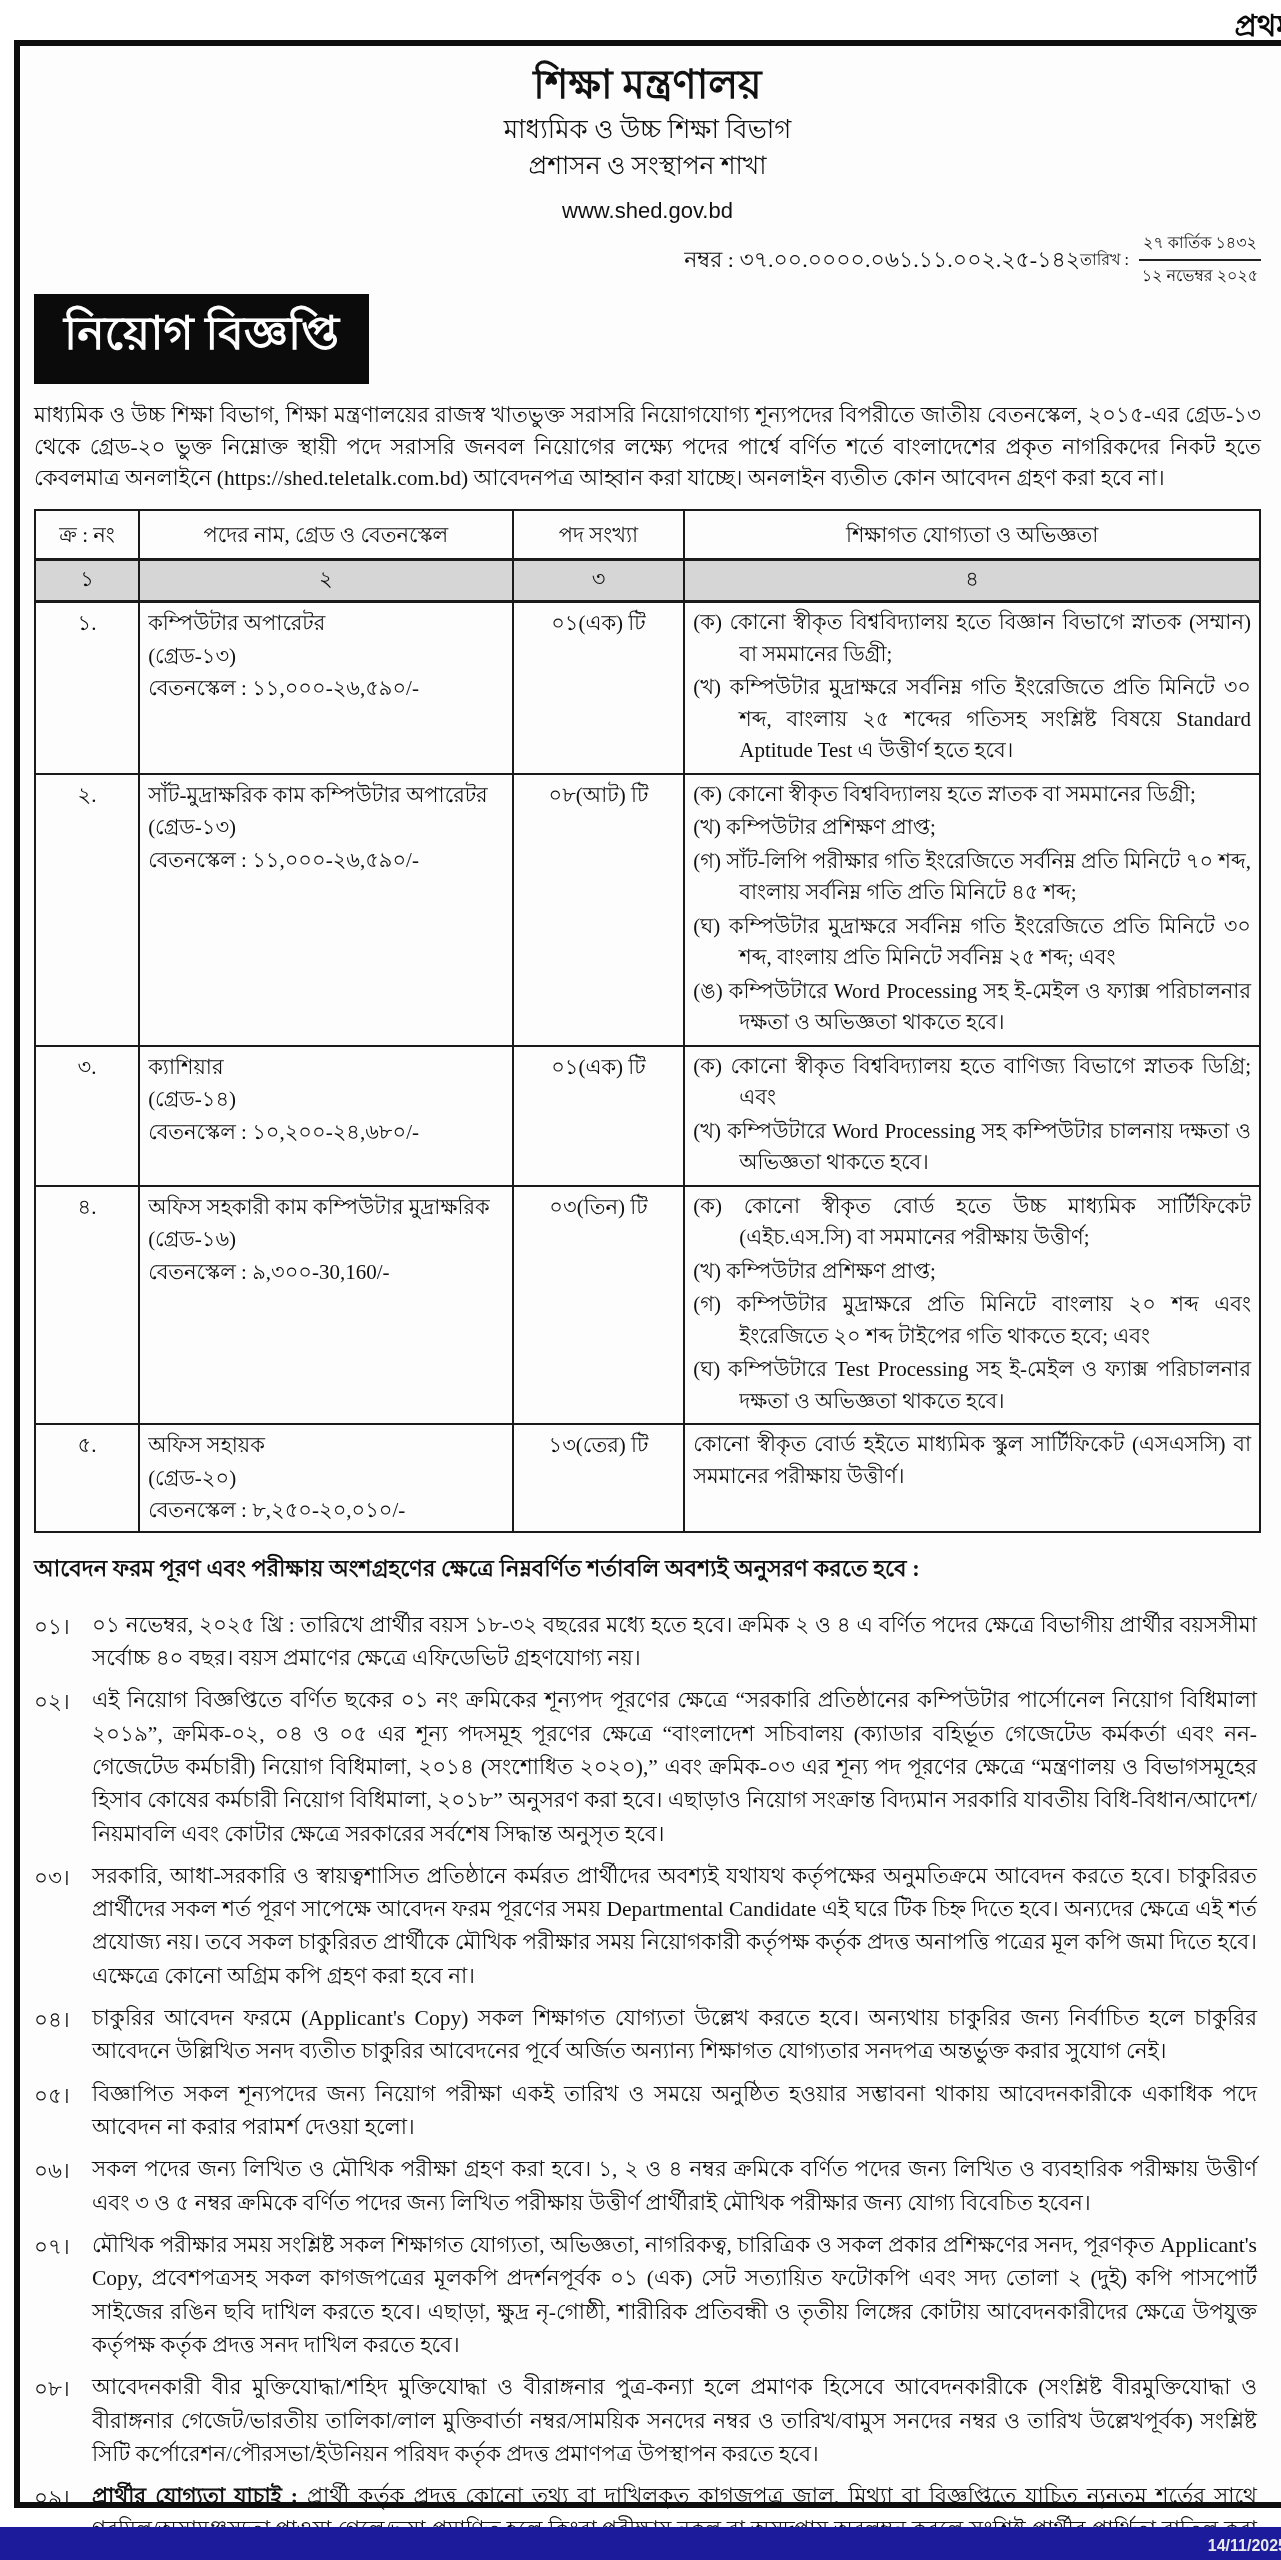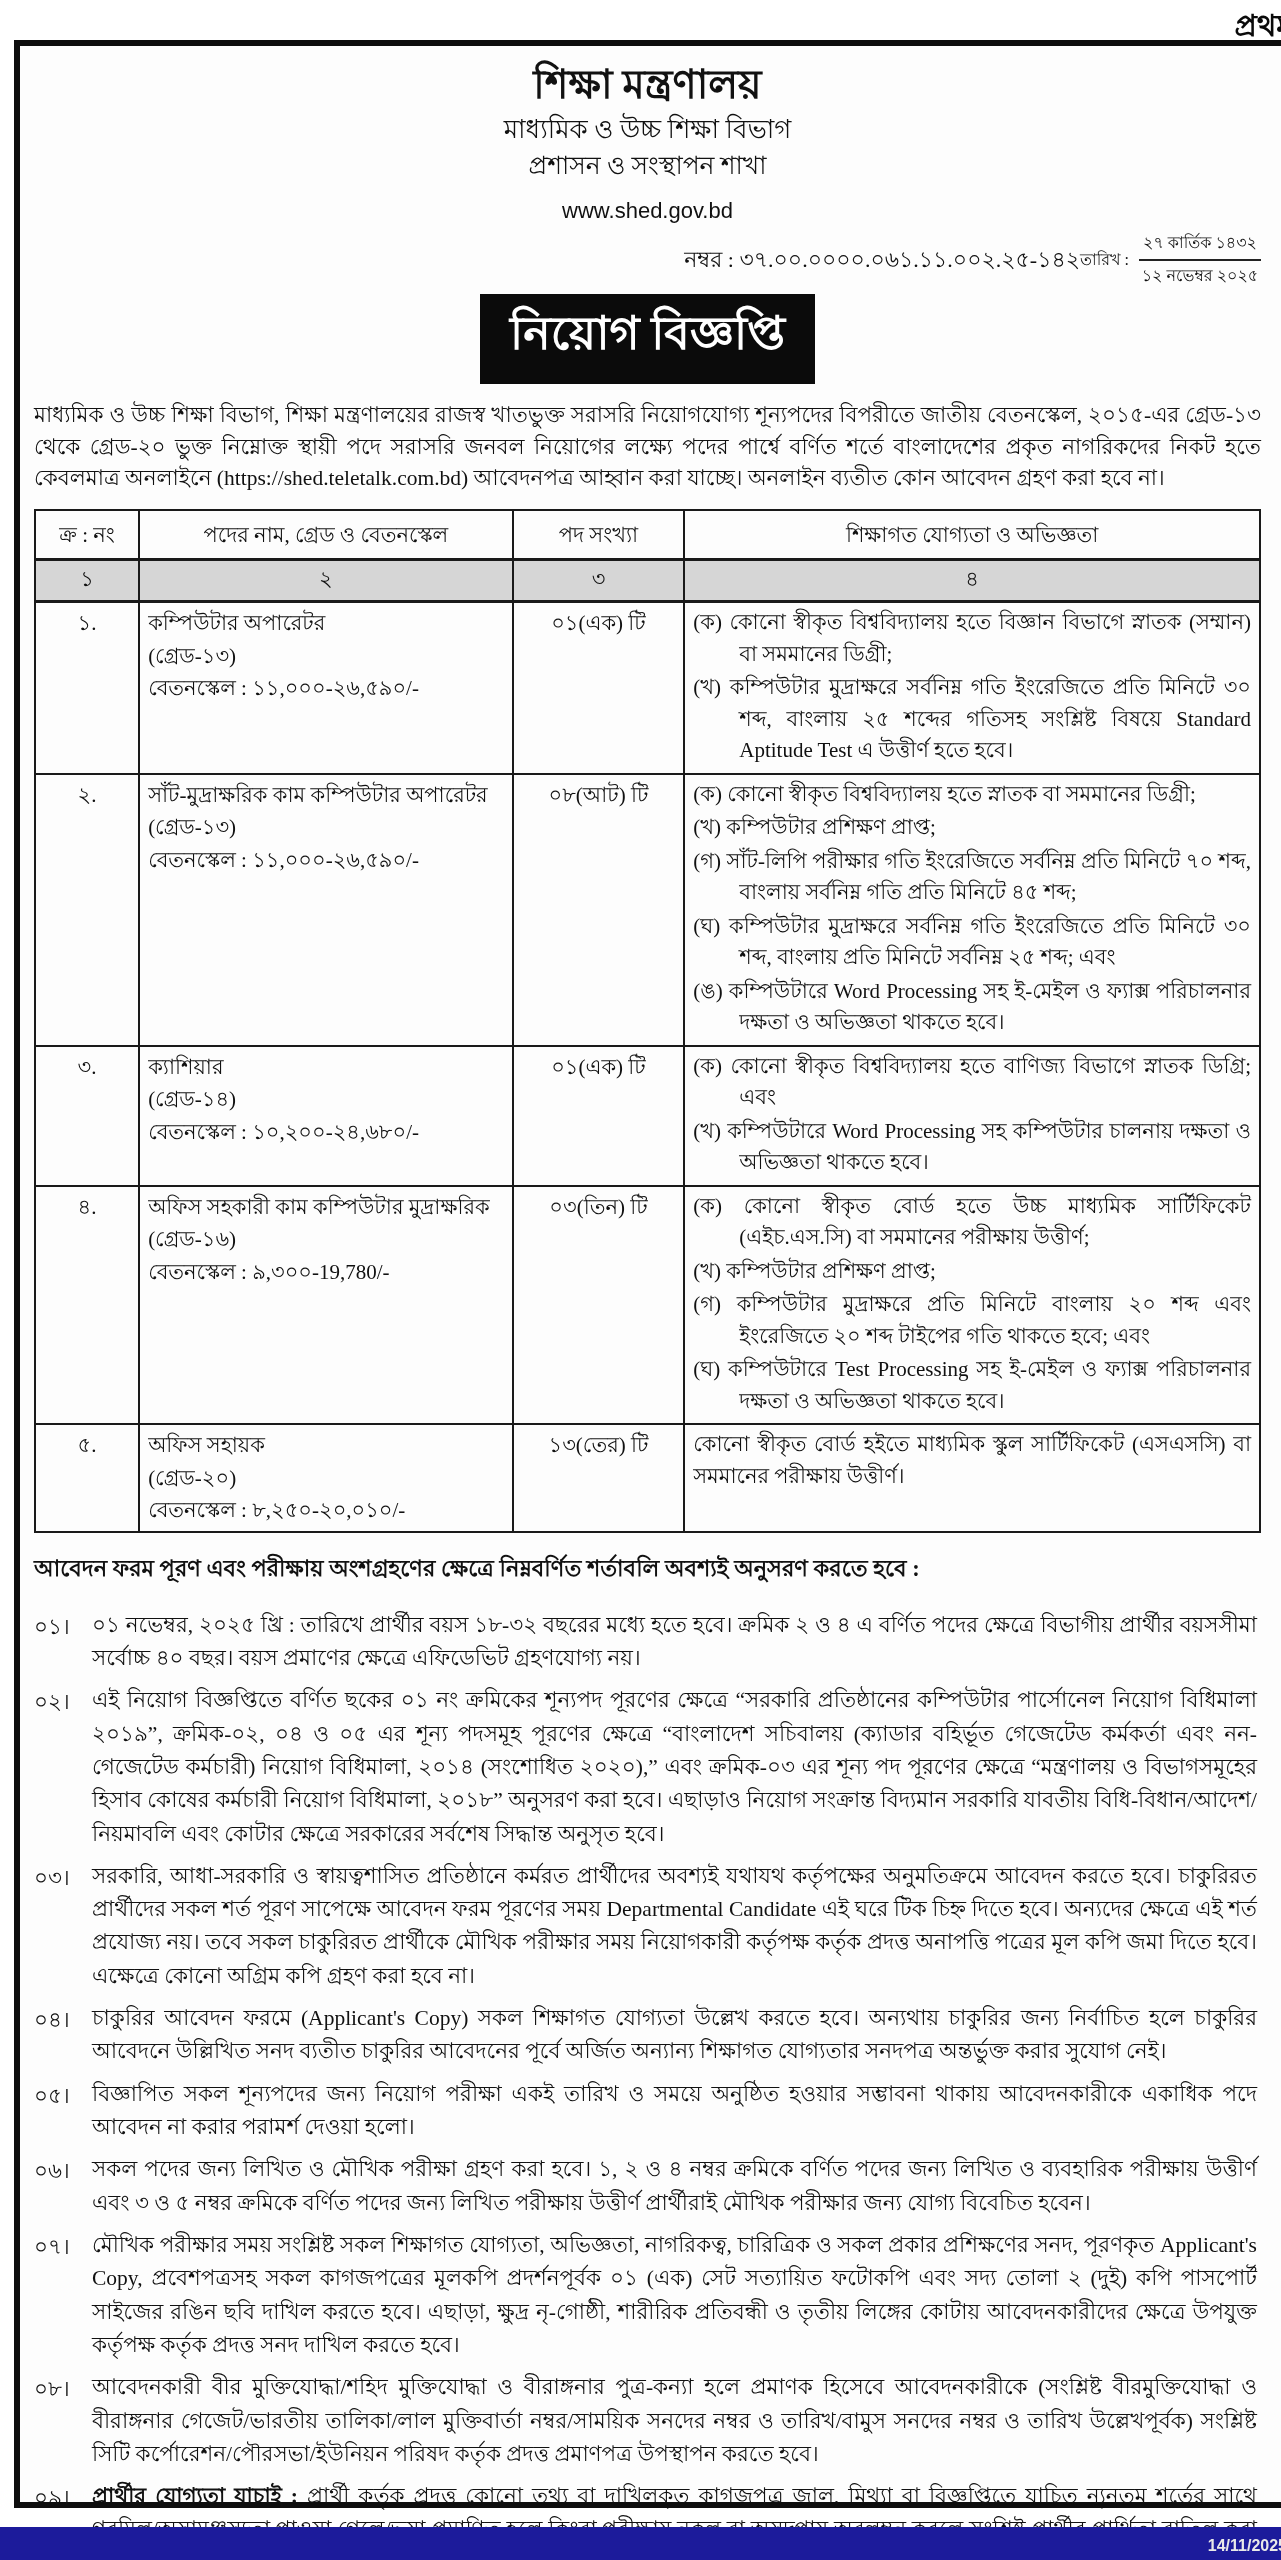--- a/index.html
+++ b/index.html
@@ -28,21 +28,21 @@
   .hdr .branch{ font-size:25px; margin-top:3px; }
   .hdr .website{ font-size:22px; margin-top:16px; font-family:"Liberation Sans","DejaVu Sans",sans-serif; }
 
   .memo-row{ display:flex; justify-content:flex-end; align-items:flex-start; margin-top:6px; }
   .memo{ font-size:22px; padding-top:12px; }
   .date-block{ display:flex; gap:10px; font-size:16px; align-items:center; }
   .date-stack{ text-align:center; }
   .date-top{ border-bottom:2px solid #222; padding:0 4px 2px 4px; }
   .date-bottom{ padding-top:2px; }
 
-  .title-wrap{ text-align:center; margin-top:4px; }
+  .title-wrap{ margin-top:4px; }
   .notice-title{
     display:inline-block; background:#0b0b0b; color:#fff;
     font-size:46px; font-weight:bold; padding:4px 30px 10px 30px;
   }
 
   .intro{ margin-top:16px; font-size:21.5px; line-height:1.47; text-align:justify; }
 
   
   table.rec{ border-collapse:collapse; width:100%; margin-top:14px; }
   table.rec td, table.rec th{
@@ -177,21 +177,21 @@
           <div class="qual-item">(ক)  কোনো স্বীকৃত বিশ্ববিদ্যালয় হতে বাণিজ্য বিভাগে স্নাতক ডিগ্রি; এবং</div>
           <div class="qual-item">(খ)  কম্পিউটারে Word Processing সহ কম্পিউটার চালনায় দক্ষতা ও অভিজ্ঞতা থাকতে হবে।</div>
         </td>
       </tr>
 
       <tr class="r4">
         <td class="sl">৪.</td>
         <td class="post">
           <div class="pname">অফিস সহকারী কাম কম্পিউটার মুদ্রাক্ষরিক</div>
           <div>(গ্রেড-১৬)</div>
-          <div>বেতনস্কেল : ৯,৩০০-19,780/-</div>
+          <div>বেতনস্কেল : ৯,৩০০-30,160/-</div>
         </td>
         <td class="vac">০৩(তিন) টি</td>
         <td class="qual">
           <div class="qual-item">(ক)  কোনো স্বীকৃত বোর্ড হতে উচ্চ মাধ্যমিক সার্টিফিকেট (এইচ.এস.সি) বা সমমানের পরীক্ষায় উত্তীর্ণ;</div>
           <div class="qual-item">(খ)  কম্পিউটার প্রশিক্ষণ প্রাপ্ত;</div>
           <div class="qual-item">(গ)  কম্পিউটার মুদ্রাক্ষরে প্রতি মিনিটে বাংলায় ২০ শব্দ এবং ইংরেজিতে ২০ শব্দ টাইপের গতি থাকতে হবে; এবং</div>
           <div class="qual-item">(ঘ)  কম্পিউটারে Test Processing সহ ই-মেইল ও ফ্যাক্স পরিচালনার দক্ষতা ও অভিজ্ঞতা থাকতে হবে।</div>
         </td>
       </tr>
 

